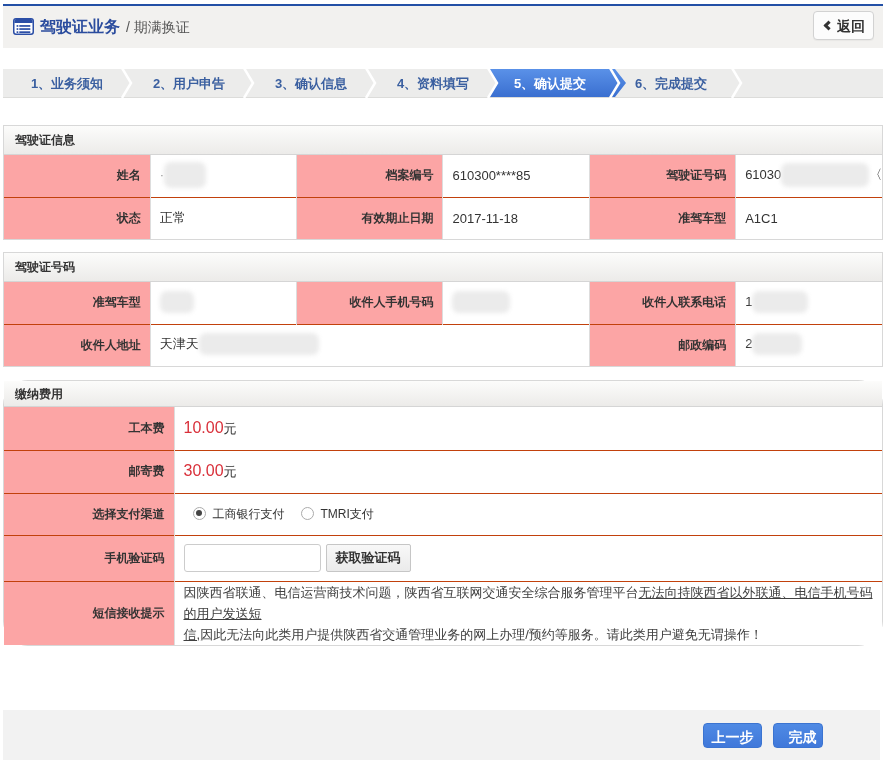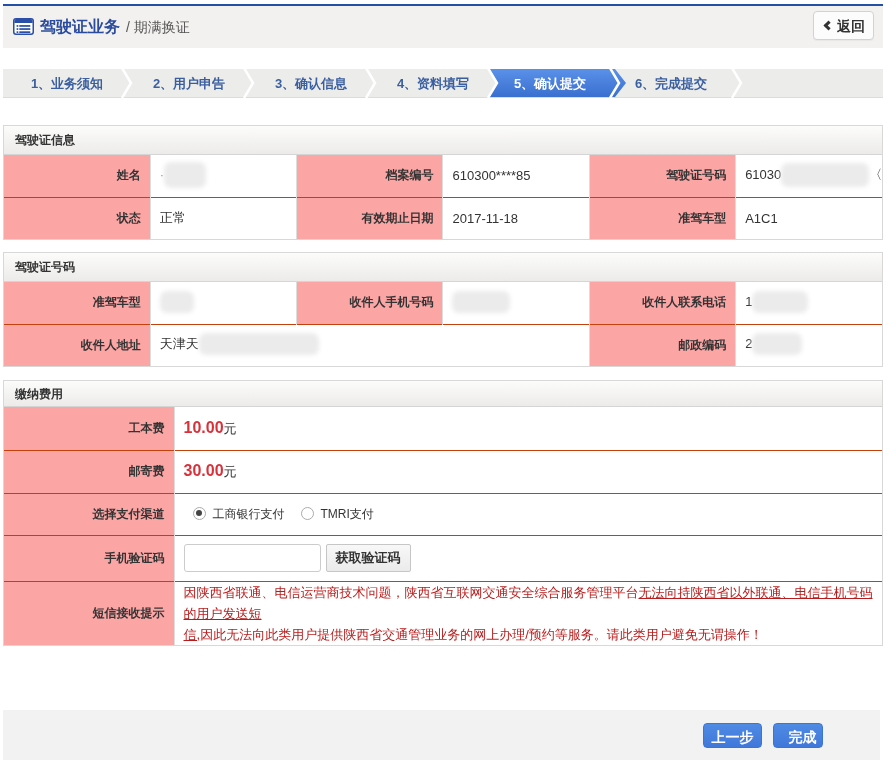--- a/index.html
+++ b/index.html
@@ -22,33 +22,33 @@
 
 .sec { left:3px; width:880px; border:1px solid #d8d8d8; background:#fff; }
 .sech { height:29px; line-height:29px; padding-left:11px; font-size:12px; font-weight:bold; color:#333;
         background:linear-gradient(#fcfcfb,#ecebe9); border-bottom:1px solid #d5d5d5; }
 table { border-collapse:collapse; table-layout:fixed; width:100%; }
 td { border-left:1px solid #ddd; border-top:1px solid #c2410c; font-size:12px; color:#333; overflow:hidden; vertical-align:middle; }
 tr.r1 td { border-top:none; }
 td.bl { border-left:none; }
 td.l { background:#fca5a5; font-weight:bold; text-align:right; padding-right:9px; }
 td.v { background:#fff; padding-left:9px; font-size:13px; }
-#sec1 { top:125px; } #sec2 { top:252px; } #sec3 { top:380px; }
+#sec1 { top:125px; } #sec2 { top:252px; } #sec3 { top:380px;border-radius:25px; }
 #sec1 tr, #sec2 tr { height:42px; }
 .blur { display:inline-block; vertical-align:middle; background:#ebebeb; border-radius:7px; filter:blur(2px); margin-top:-2px; }
 
 
-.money { font-size:16px; font-weight:bold; color:#d9303a; }
+.money { font-size:16px; font-weight:normal; color:#d9303a; }
 .yuan { font-size:13px; color:#333; }
 .radio { display:inline-block; vertical-align:middle; width:13px; height:13px; border:1px solid #ababab; border-radius:50%; background:#fff; position:relative; margin-top:-2px; }
 .radio.on:after { content:""; position:absolute; left:2.5px; top:2.5px; width:6px; height:6px; border-radius:50%; background:#444; }
 .rlab { font-size:12px; color:#333; margin:0 0 0 7px; }
 #vcode { display:inline-block; width:137px; height:28px; border:1px solid #ccc; border-radius:3px; background:#fff; vertical-align:middle; }
 #vbtn { display:inline-block; height:28px; line-height:26px; padding:0 9px; margin-left:5px; background:linear-gradient(#f8f8f8,#ebebeb); border:1px solid #c6c6c6; border-radius:2px; font-size:13px; font-weight:bold; color:#333; vertical-align:middle; }
-.tip { font-size:12px; color:#b91c1c; line-height:21px; }
+.tip { font-size:12px; color:#404040; line-height:21px; }
 
 
 #footer { left:3px; top:710px; width:877px; height:50px; background:#f2f2f2; }
 .bbtn { position:absolute; top:723px; height:25px; border:1px solid #3b74d1; border-radius:4px; background:linear-gradient(#4f8ae4,#4078da); color:#fff; font-size:14px; font-weight:bold; text-align:center; line-height:27px; }
 #prev { left:703px; width:59px; }
 #done { left:773px; width:50px;padding-left:9px; }
 </style>
 </head>
 <body>
 <div id="page">

